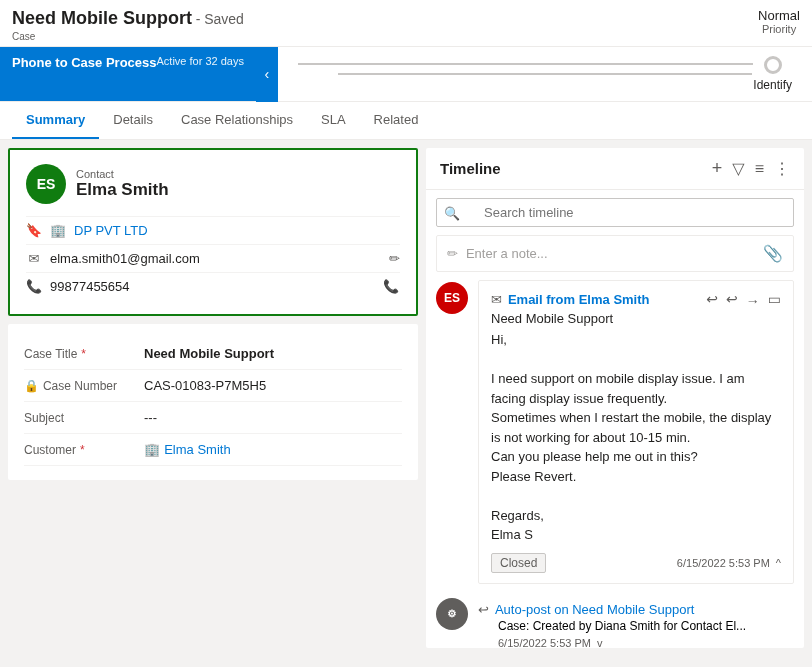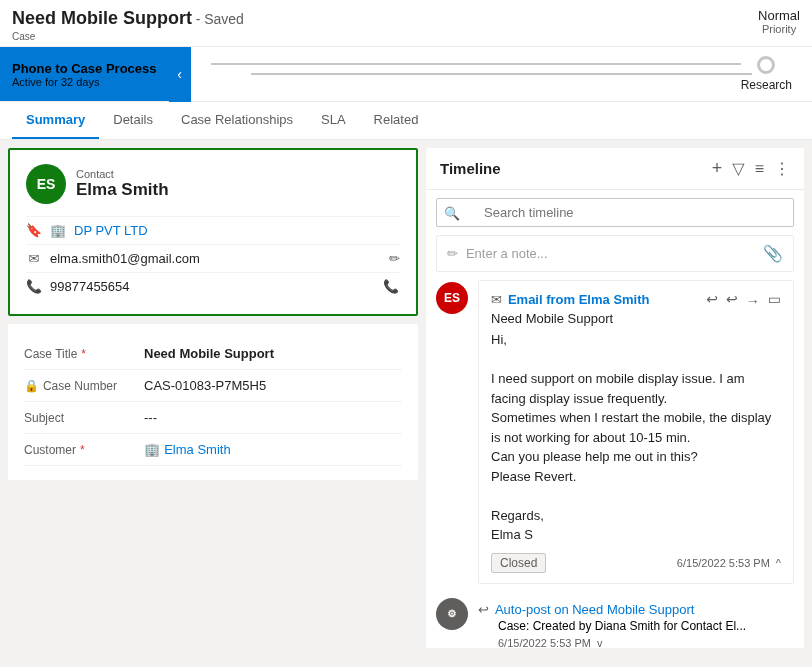--- a/index.html
+++ b/index.html
@@ -10,21 +10,21 @@
     .header-left .case-title { font-size: 18px; font-weight: 600; color: #201f1e; }
     .header-left .saved { font-size: 14px; font-weight: 400; color: #605e5c; }
     .header-left .case-label { font-size: 10px; color: #605e5c; margin-top: 2px; }
     .header-right { display: flex; align-items: flex-end; gap: 8px; }
     .priority-badge { text-align: center; }
     .priority-badge .label { font-size: 11px; color: #605e5c; }
     .priority-badge .value { font-size: 13px; font-weight: 500; }
 
     
     .process-bar { background: #fff; border-bottom: 1px solid #edebe9; display: flex; align-items: center; padding: 0; height: 55px; }
-    .process-label { background: #0078d4; color: #000000; padding: 8px 12px; height: 100%; display: flex; flex-direction: column; justify-content: center; min-width: 160px; }
+    .process-label { background: #0078d4; color: #ffffff; padding: 8px 12px; height: 100%; display: flex; flex-direction: row; justify-content: center; min-width: 160px; }
     .process-label .proc-title { font-size: 13px; font-weight: 600; }
     .process-label .proc-sub { font-size: 11px; opacity: 0.9; }
     .process-chevron { background: #0078d4; color: white; width: 22px; height: 55px; display: flex; align-items: center; justify-content: center; cursor: pointer; font-size: 14px; }
     .process-stages { flex: 1; display: flex; align-items: center; justify-content: center; gap: 0; padding: 0 20px; position: relative; }
     .stage-track { flex: 1; height: 2px; background: #c8c6c4; position: absolute; top: 50%; left: 60px; right: 60px; transform: translateY(-50%); }
     .stage { display: flex; flex-direction: column; align-items: center; gap: 4px; position: relative; z-index: 1; }
     .stage-circle { width: 18px; height: 18px; border-radius: 50%; border: 3px solid #0078d4; background: white; display: flex; align-items: center; justify-content: center; }
     .stage-circle.active { background: #0078d4; }
     .stage-circle.active::after { content: ''; width: 6px; height: 6px; border-radius: 50%; background: white; }
     .stage-circle.inactive { border-color: #c8c6c4; }
@@ -127,21 +127,21 @@
     <span class="proc-title">Phone to Case Process</span>
     <span class="proc-sub">Active for 32 days</span>
   </div>
   <div class="process-chevron">‹</div>
   <div class="process-stages">
     <div class="stage-track"></div>
     <div class="stages-row">
       <div style="flex:1;height:2px;background:#c8c6c4;position:relative;top:-10px;"></div>
       <div class="stage">
         <div class="stage-circle inactive"></div>
-        <span class="stage-label">Research</span>
+        <span class="stage-label">Identify</span>
       </div>
     </div>
   </div>
 </div>
 
 <div class="tabs">
   <div class="tab active">Summary</div>
   <div class="tab">Details</div>
   <div class="tab">Case Relationships</div>
   <div class="tab">SLA</div>

